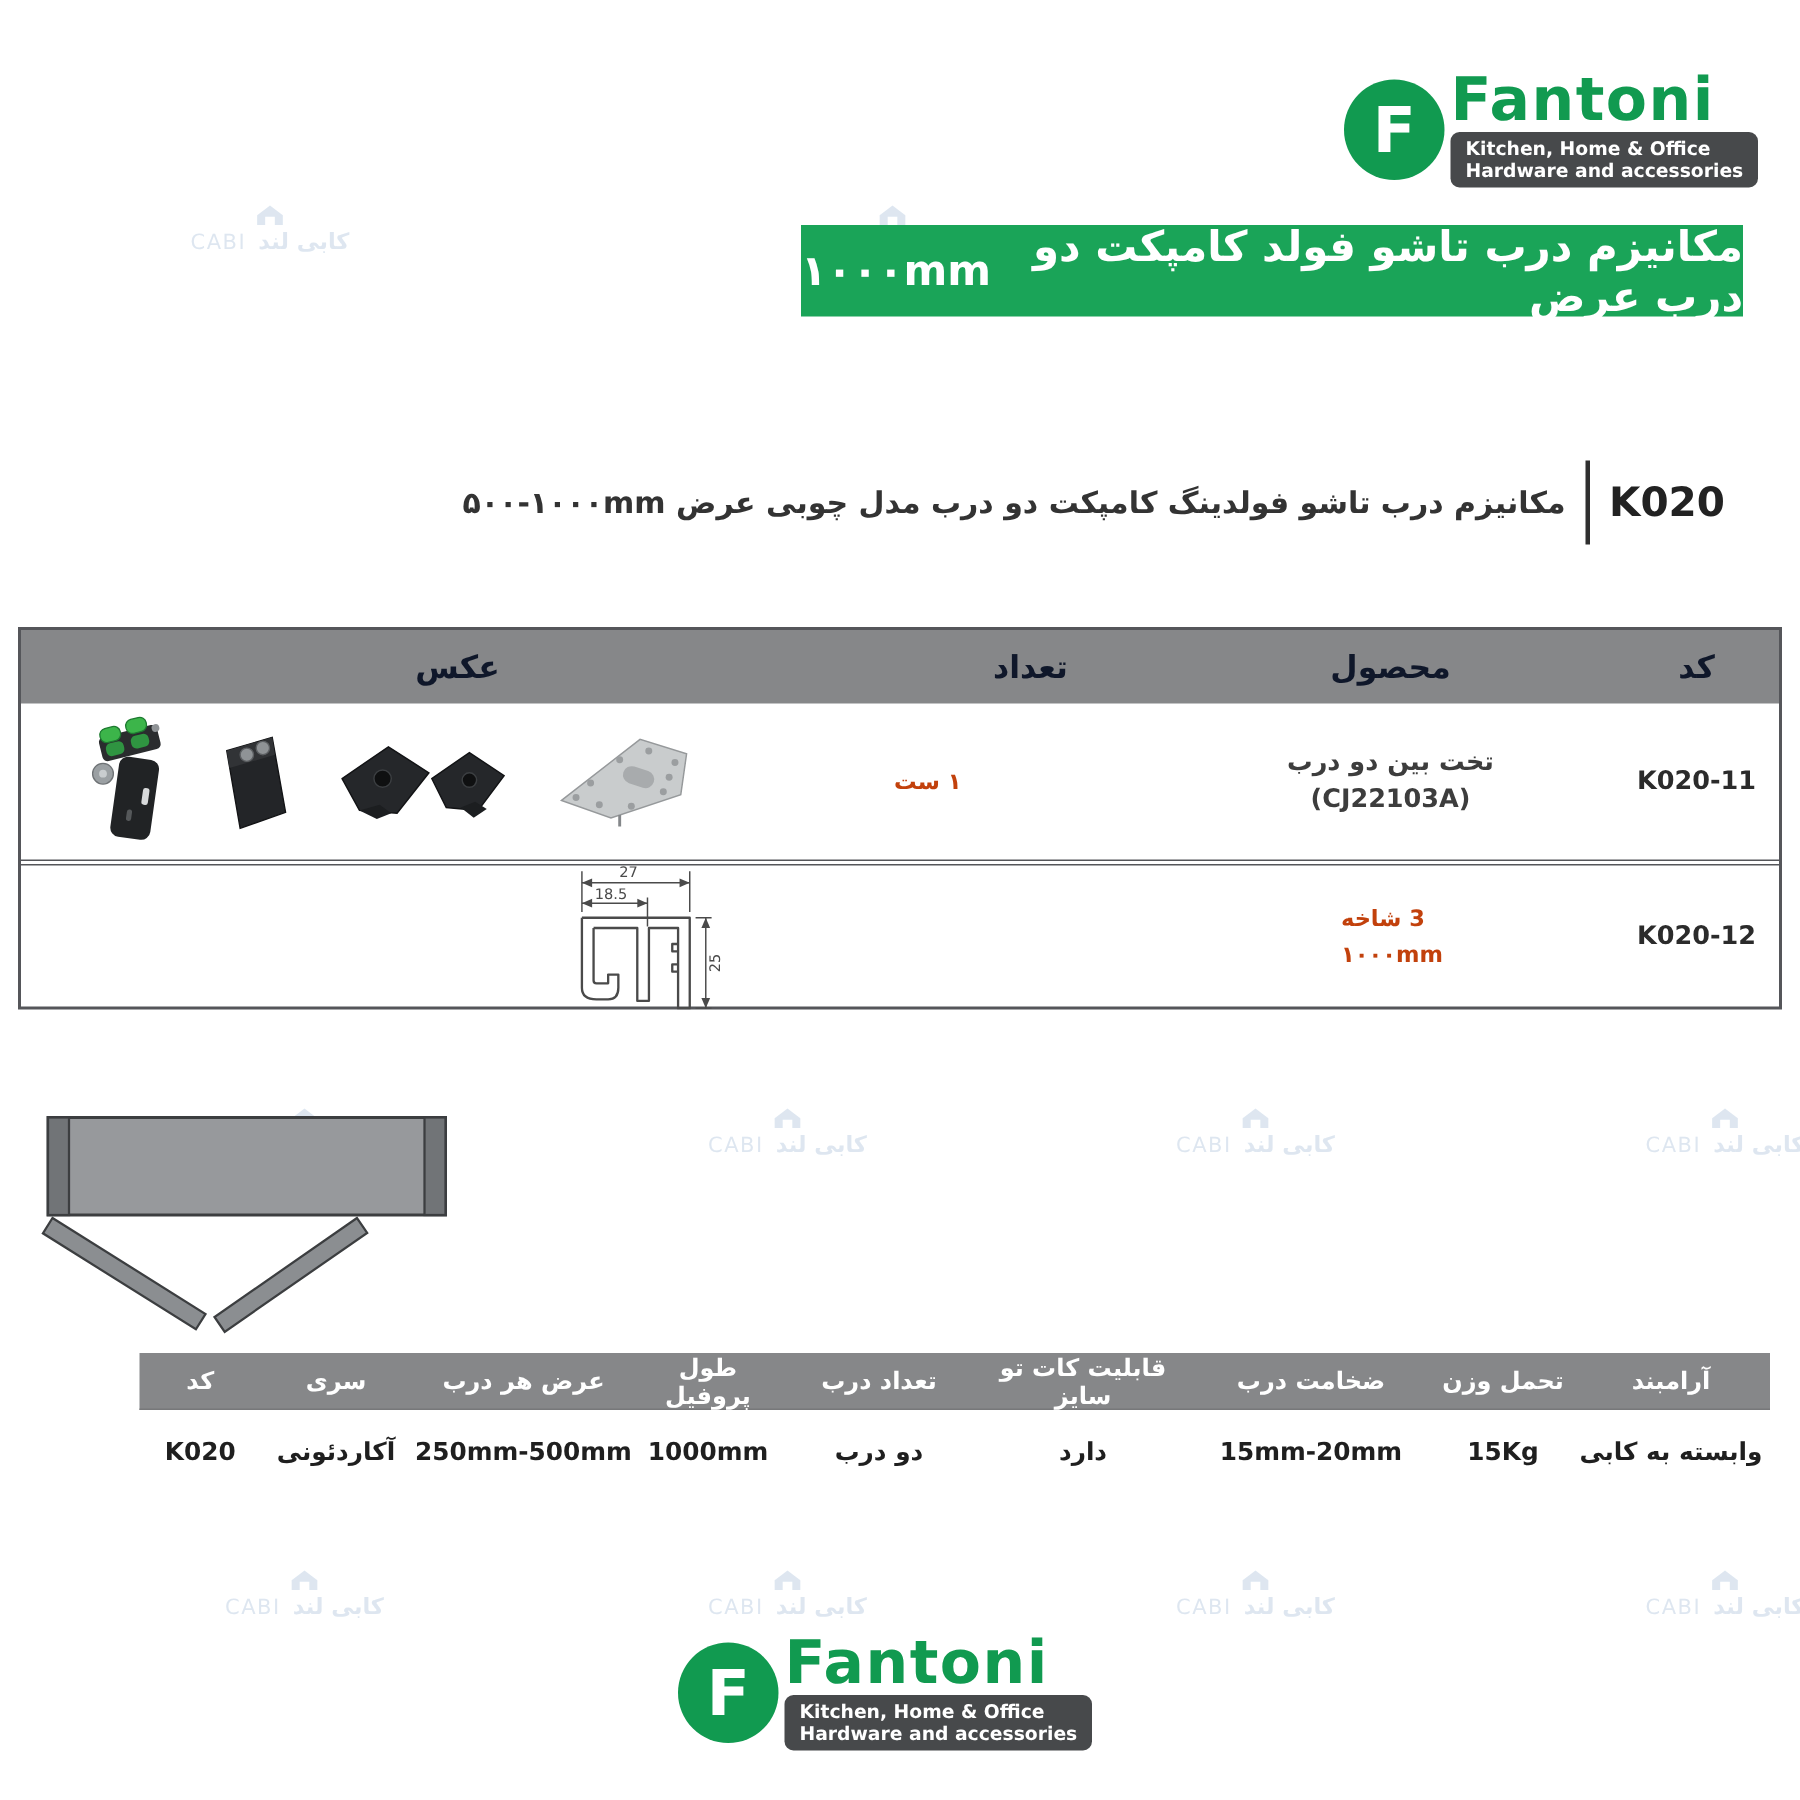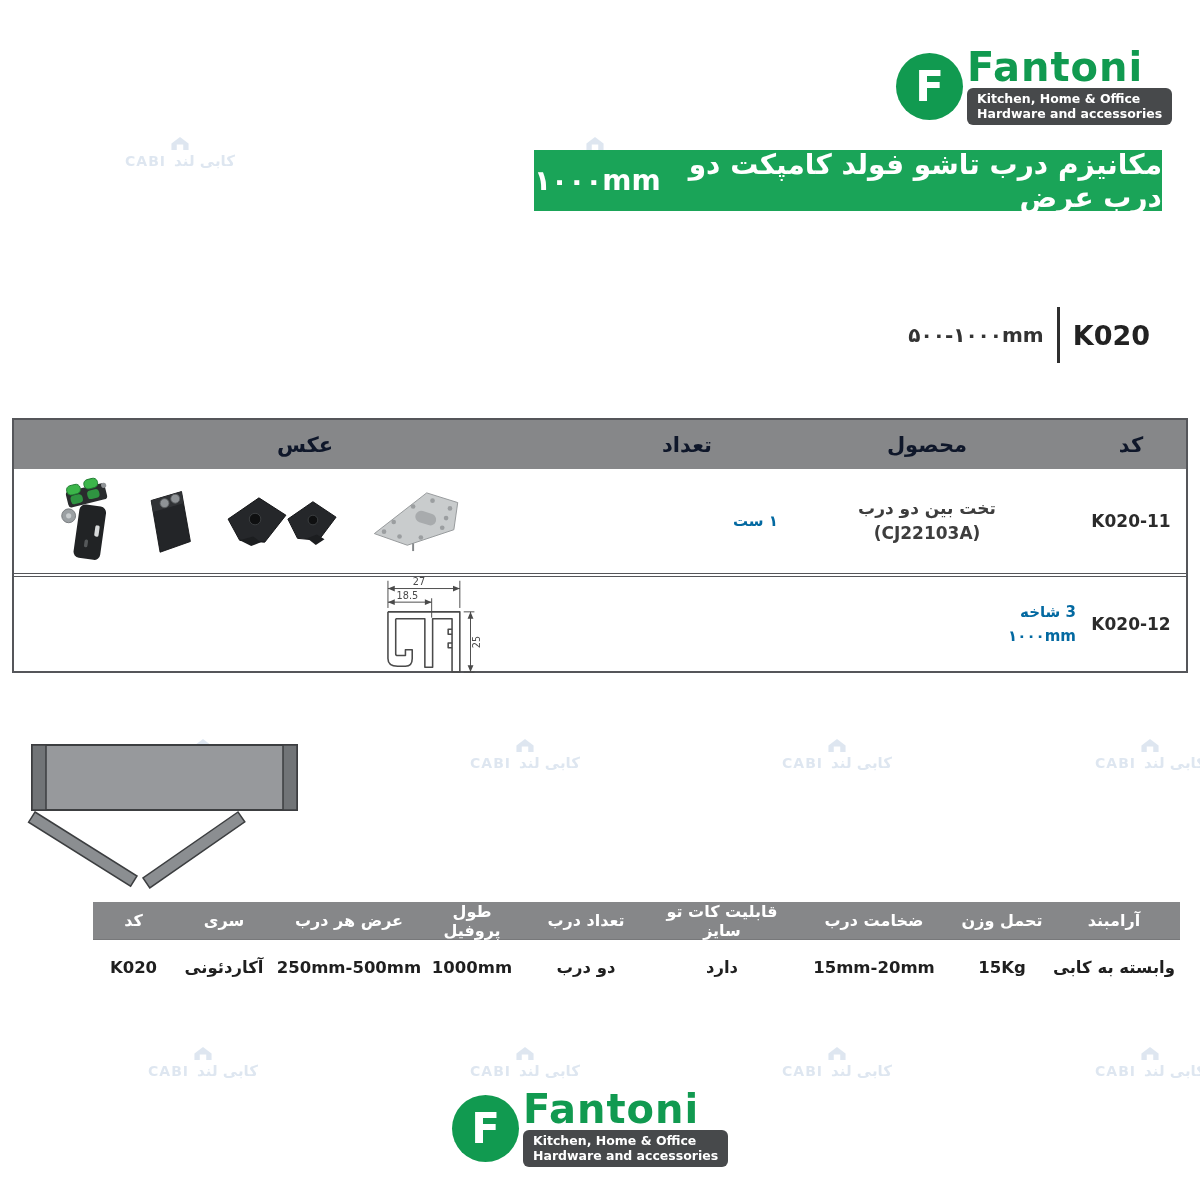--- a/index.html
+++ b/index.html
@@ -15,21 +15,21 @@
   html,body{background:#fff}
   body{font-family:"DejaVu Sans",sans-serif;color:var(--ink)}
   .page{position:relative;width:1200px;height:1200px;background:#fff;overflow:hidden}
 
   
   .wm-layer{position:absolute;inset:0;z-index:0;pointer-events:none}
   .wm{position:absolute;width:150px;color:var(--wm);opacity:.38;text-align:center}
   .wm-house{width:22px;height:15px;display:block;margin:0 auto 1px 64px}
   .wm-row{display:flex;justify-content:center;gap:8px;align-items:baseline;direction:rtl}
   .wm-fa{font-size:15px;font-weight:700}
-  .wm-en{font-size:14px;font-weight:700;letter-spacing:1px}
+  .wm-en{font-size:14px;font-weight:400;letter-spacing:1px}
 
   
   .logo{position:absolute;display:flex;align-items:center;gap:8px;z-index:3}
   .logo-circle{width:67px;height:67px;border-radius:50%;background:var(--logo-green);
     display:flex;align-items:center;justify-content:center;flex:0 0 auto}
   .logo-monogram{color:#fff;font-size:42px;font-weight:700;line-height:1}
   .logo-right{display:flex;flex-direction:column;margin-left:-4px}
   .logo-brand{color:var(--logo-green);font-size:40px;font-weight:700;line-height:.95;letter-spacing:1px}
   .logo-tagbox{background:var(--dark-box);color:#fff;border-radius:6px;padding:3px 10px 4px;
     font-size:12.5px;font-weight:700;line-height:1.2;white-space:nowrap;margin-top:2px}
@@ -56,21 +56,21 @@
   .pt-row{display:flex;align-items:center;background:transparent}
   .row1{height:104px}
   .row2{height:98px;border-top:4px double var(--line)}
   .cell{display:flex;flex-direction:column;align-items:center;justify-content:center}
   .col-code{width:110px}
   .col-product{width:298px}
   .col-qty{width:182px}
   .col-photo{flex:1}
   .code-text{font-size:17px;font-weight:700;color:#2b2b2b}
   .product-lines{text-align:center;font-size:17px;font-weight:700;color:#3d3d3d;line-height:1.5}
-  .qty-text{font-size:15px;font-weight:700;color:#0369a1;display:flex;direction:rtl;gap:6px;align-items:flex-start}
+  .qty-text{font-size:15px;font-weight:700;color:#c2410c;display:flex;direction:rtl;gap:6px;align-items:flex-end}
   .photos{flex-direction:row;justify-content:flex-start;padding-right:0;padding-left:0;
     direction:ltr;gap:28px;align-items:center;padding-inline-start:46px}
   .photo-cell-row2{flex-direction:row;direction:ltr;justify-content:center}
 
   
   .profile-svg text{font-family:"DejaVu Sans",sans-serif;font-size:10px;fill:#4a4a4a}
 
   
   .diagram{position:absolute;left:25px;top:738px;z-index:2}
 
@@ -233,20 +233,21 @@
 
   <div class="banner">
     <span>مکانیزم درب تاشو فولد کامپکت دو درب عرض</span>
     <span dir="ltr">۱۰۰۰mm</span>
   </div>
 
   <div class="heading">
     <div class="heading-code" dir="ltr">K020</div>
     <div class="heading-bar"></div>
     <div class="heading-text">
+      <span>مکانیزم درب تاشو فولدینگ کامپکت دو درب مدل چوبی عرض</span>
       <span dir="ltr">۵۰۰-۱۰۰۰mm</span>
     </div>
   </div>
 
   <div class="products-table">
     <div class="pt-header">
       <div class="cell col-code">کد</div>
       <div class="cell col-product">محصول</div>
       <div class="cell col-qty">تعداد</div>
       <div class="cell col-photo">عکس</div>

